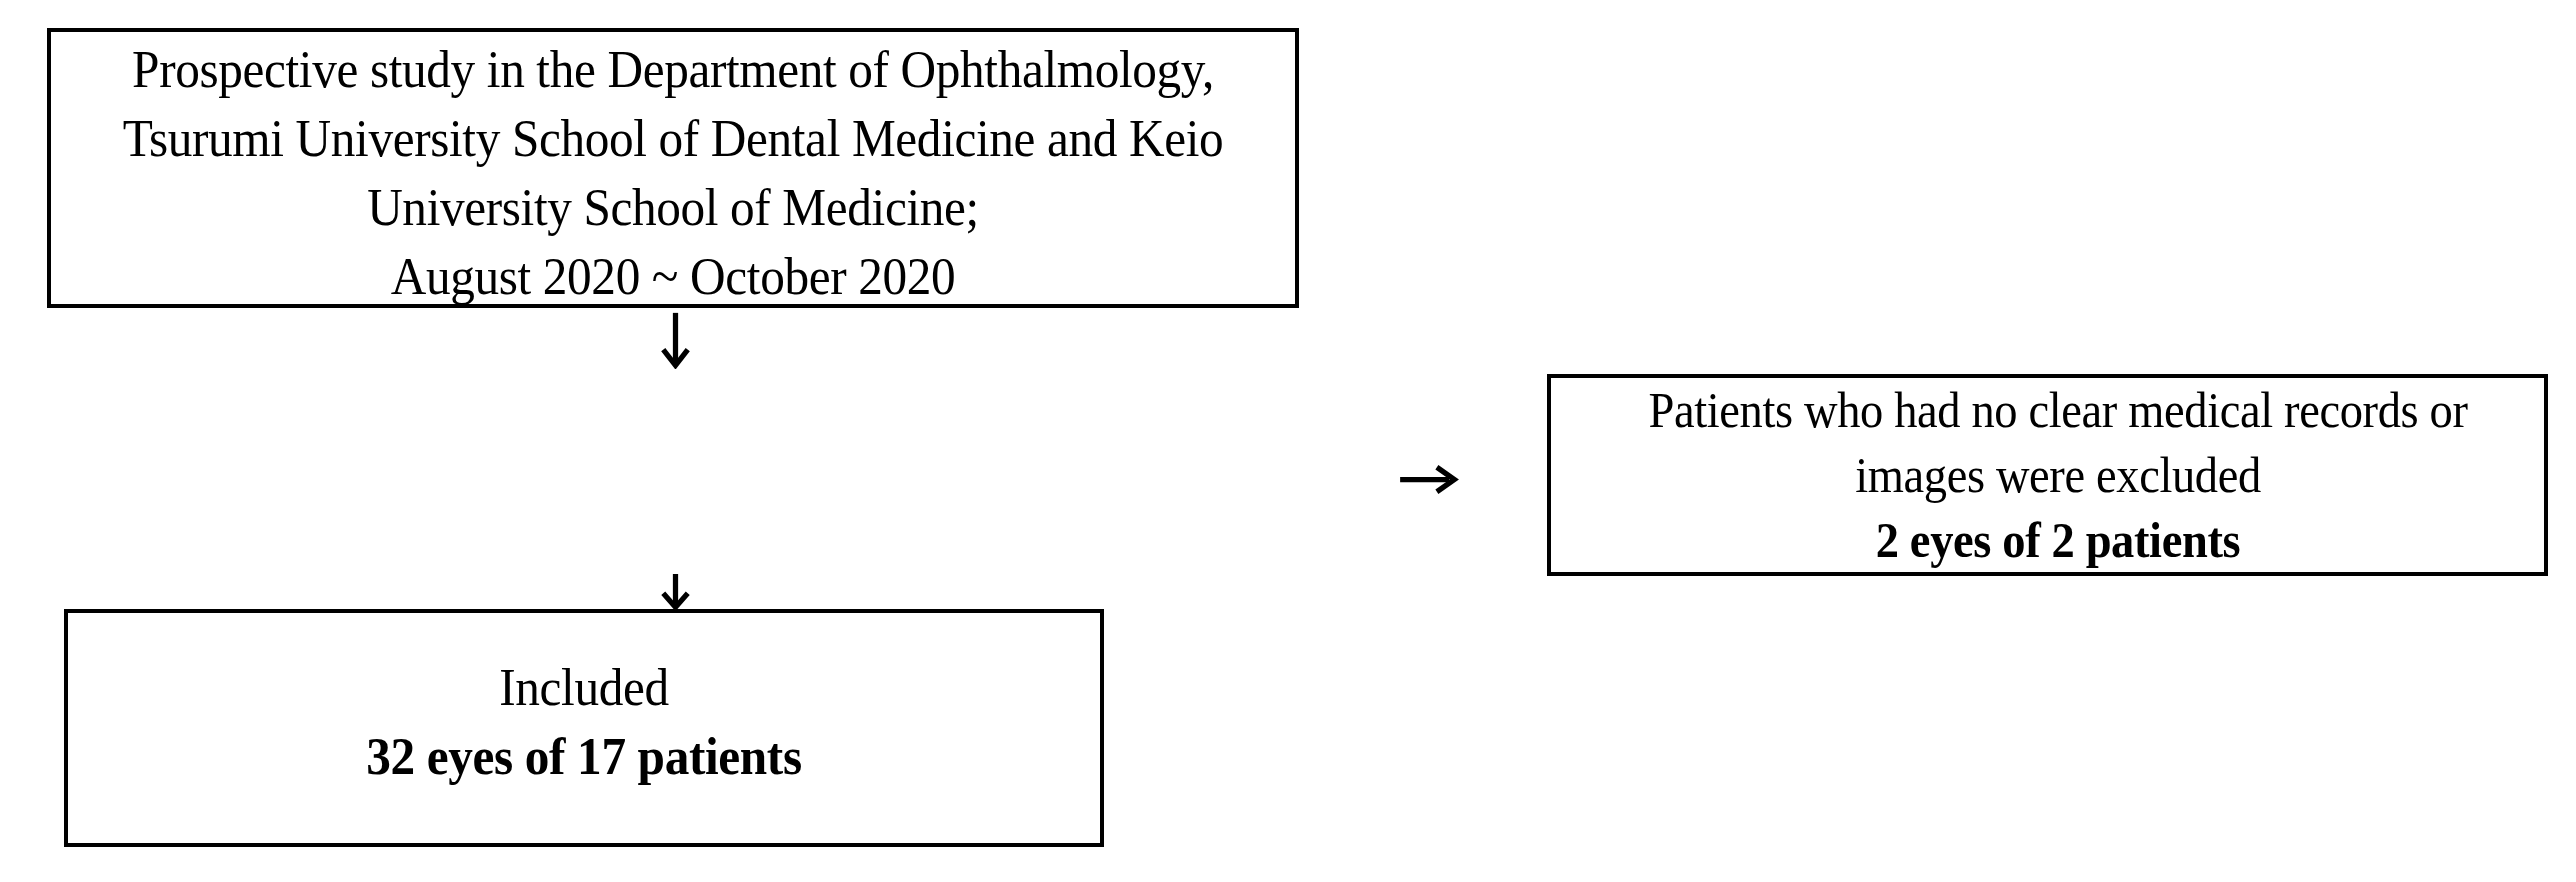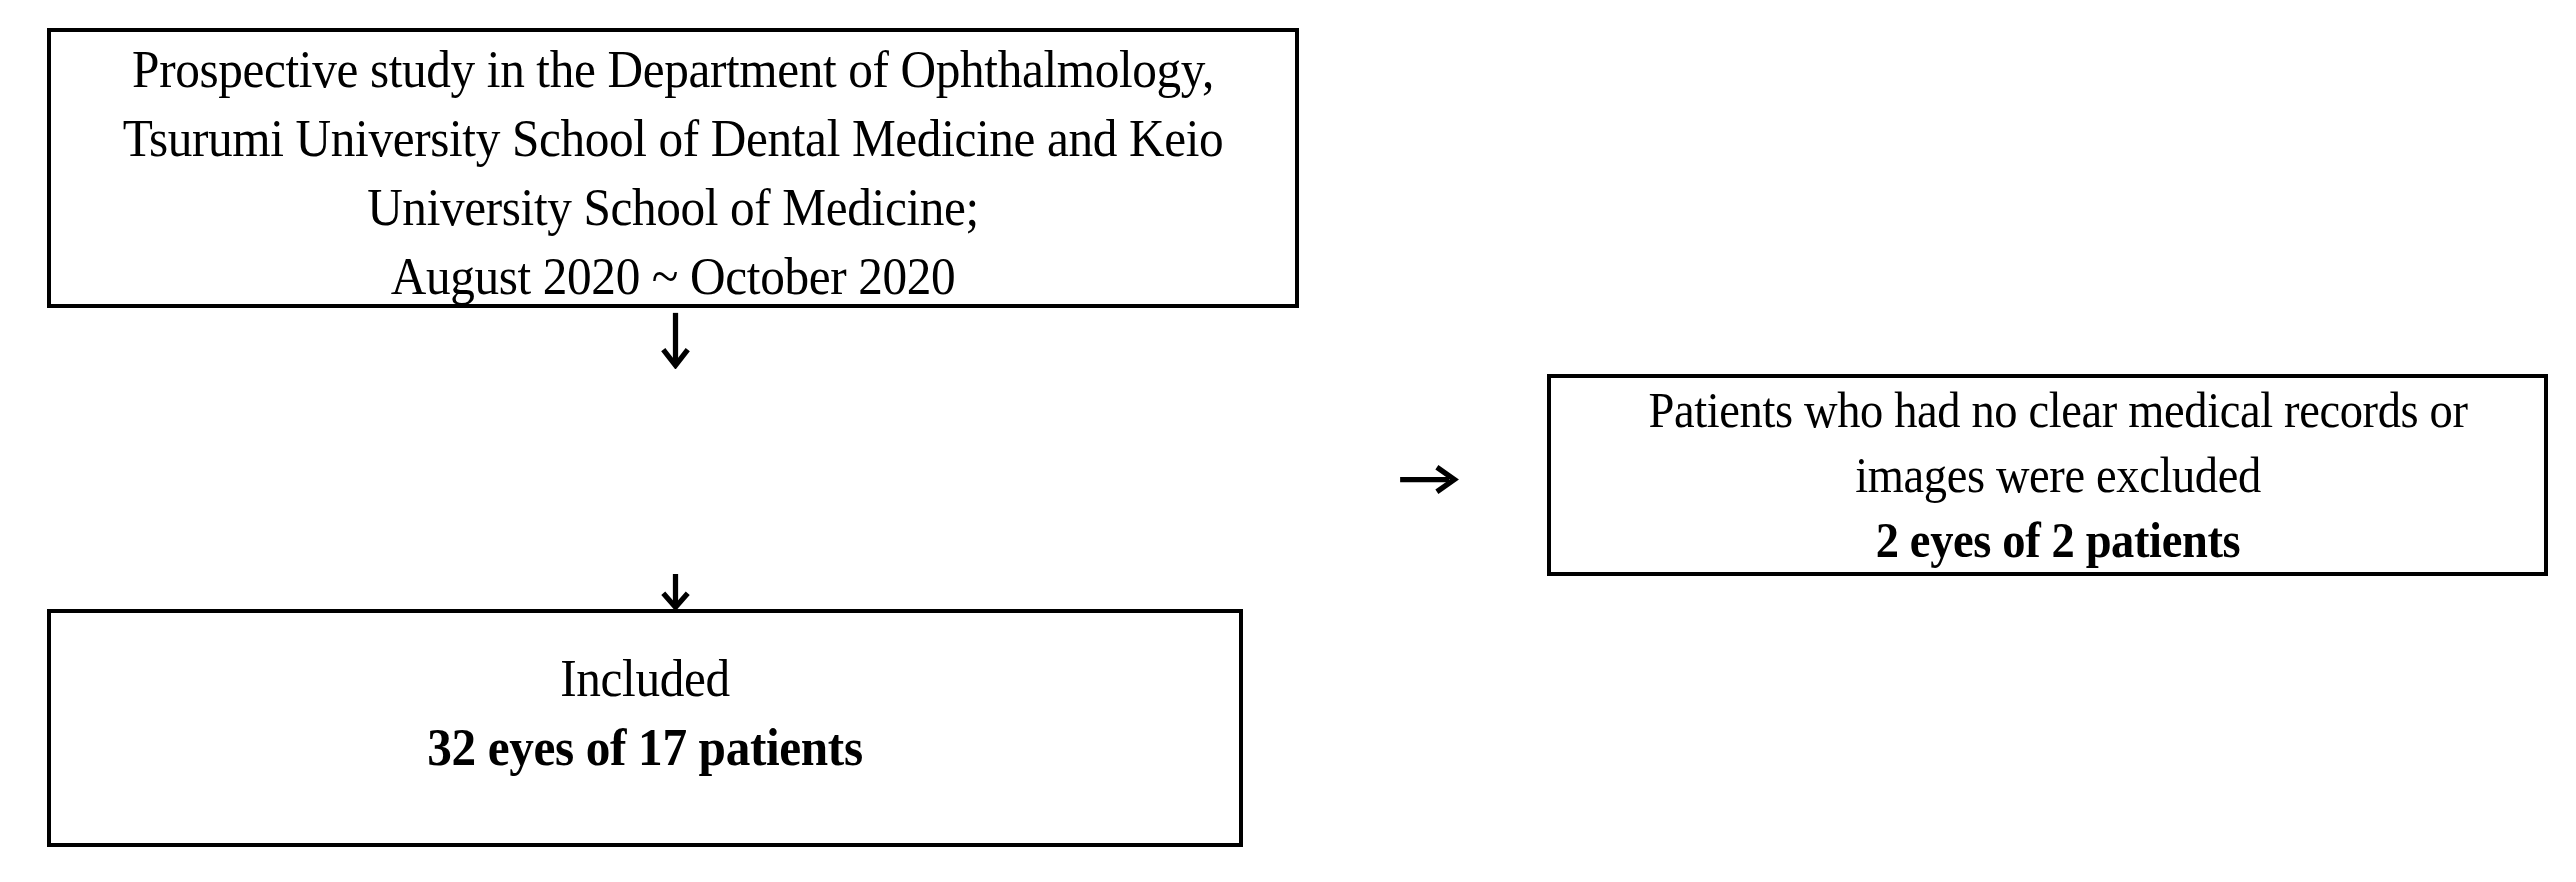--- a/index.html
+++ b/index.html
@@ -63,26 +63,26 @@
   
   #box-screened {
     left: 47px;
     top: 371px;
     width: 1252px;
     height: 200px;
   }
 
   
   #box-included {
-    left: 47px;
+    left: 64px;
     top: 609px;
-    width: 1196px;
+    width: 1040px;
     height: 238px;
     justify-content: flex-start;
-    padding-top: 31px;
+    padding-top: 40px;
   }
 
   
   #box-excluded {
     left: 1547px;
     top: 374px;
     width: 1001px;
     height: 202px;
     padding-left: 21px;
   }

